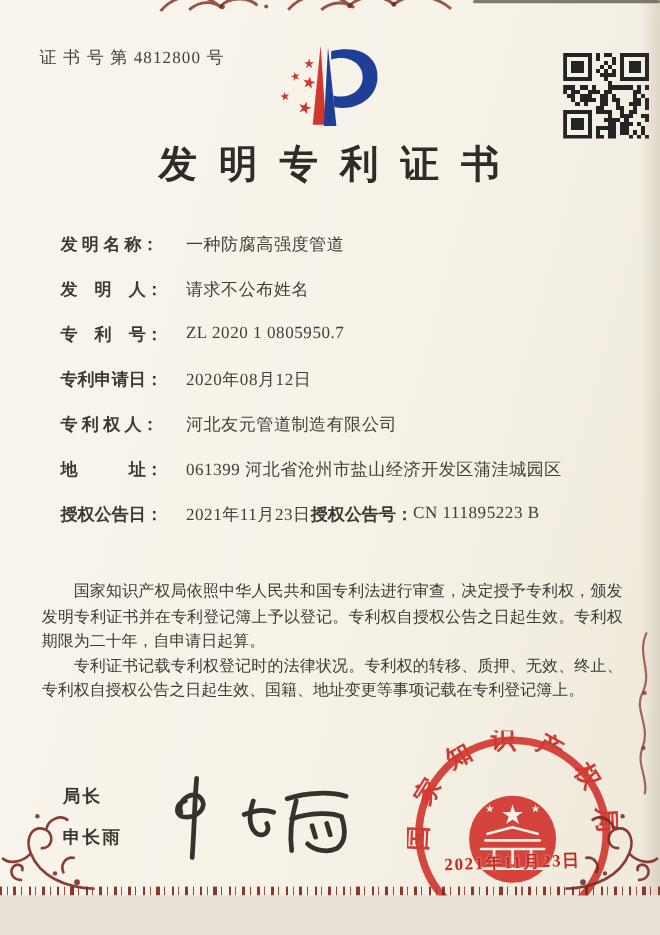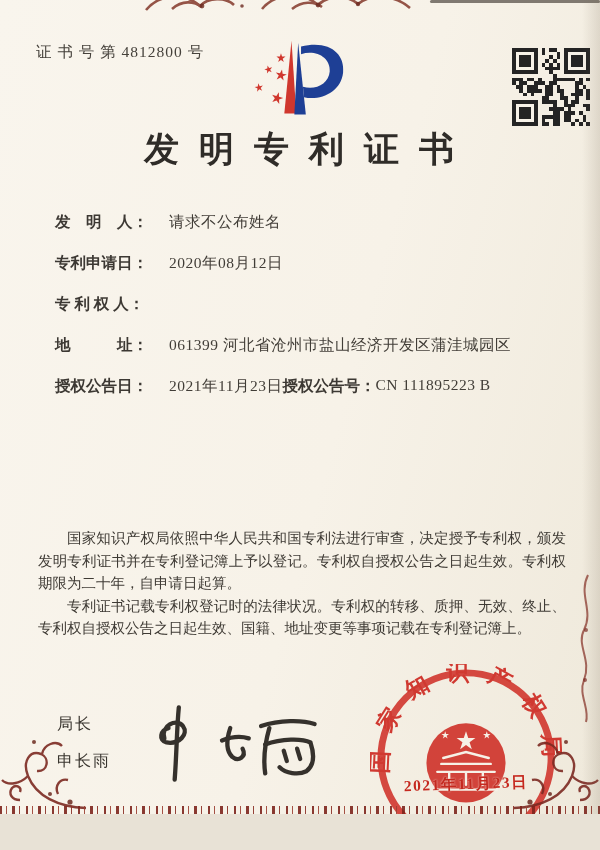--- a/index.html
+++ b/index.html
@@ -26,21 +26,21 @@
   .frow{height:41px;display:flex;align-items:flex-start;}
   .flabel{display:inline-block;width:114px;white-space:pre;font-weight:700;color:#3c3833;flex:0 0 auto;}
   .fvalue{font-weight:500;color:#413d37;letter-spacing:.5px;white-space:pre;}
   .flabel2{display:inline-block;white-space:pre;font-weight:700;color:#3c3833;flex:0 0 auto;}
   
   .body-text{position:absolute;left:38px;right:34px;top:527px;font-size:14.5px;
              line-height:22.5px;color:#3e3a34;text-align:justify;}
   .body-text p{margin:0;text-indent:2em;}
   
   .signer{position:absolute;left:57px;top:714px;font-size:16px;color:#39352f;}
-  .signer div{margin-bottom:16px;letter-spacing:2px;}
+  .signer div{margin-bottom:16px;letter-spacing:2px;font-weight:bold;}
   .signature{position:absolute;left:150px;top:698px;width:180px;height:90px;}
   
   .seal{position:absolute;left:370px;top:664px;width:192px;height:188px;opacity:.95;}
   .seal-date{position:absolute;left:376px;top:774px;width:180px;text-align:center;
              color:#c5291f;font-size:15.5px;font-weight:700;letter-spacing:1.5px;
              transform:rotate(-2deg);text-shadow:0 0 2px rgba(247,242,232,.85);}
   
   .footer{position:absolute;left:0;top:820px;width:100%;text-align:center;font-size:13.5px;color:#45413b;letter-spacing:2px;padding-left:25px;}
   
   .ornament-bl{position:absolute;left:-2px;bottom:4px;width:92px;height:86px;}
@@ -230,29 +230,38 @@
         <rect x="0" y="14" width="7" height="7" fill="#242424"></rect>
         <rect x="1" y="15" width="5" height="5" fill="#f7f2e8"></rect>
         <rect x="2" y="16" width="3" height="3" fill="#242424"></rect>
       </svg>
   </div>
 
   <div class="title">发明专利证书</div>
 
   <div class="fields">
     <div class="frow">
+      <span class="flabel">发 明 名 称：</span>
+      <span class="fvalue">一种防腐高强度管道</span>
+    </div>
+    <div class="frow">
       <span class="flabel">发　明　人：</span>
       <span class="fvalue">请求不公布姓名</span>
     </div>
     <div class="frow">
+      <span class="flabel">专　利　号：</span>
+      <span class="fvalue">ZL 2020 1 0805950.7</span>
+    </div>
+    <div class="frow">
       <span class="flabel">专利申请日：</span>
       <span class="fvalue">2020年08月12日</span>
     </div>
     <div class="frow">
       <span class="flabel">专 利 权 人：</span>
+      <span class="fvalue">河北友元管道制造有限公司</span>
     </div>
     <div class="frow">
       <span class="flabel">地　　　址：</span>
       <span class="fvalue">061399 河北省沧州市盐山经济开发区蒲洼城园区</span>
     </div>
     <div class="frow">
       <span class="flabel">授权公告日：</span>
       <span class="fvalue">2021年11月23日</span>
       <span class="flabel2">授权公告号：</span>
       <span class="fvalue">CN 111895223 B</span>

